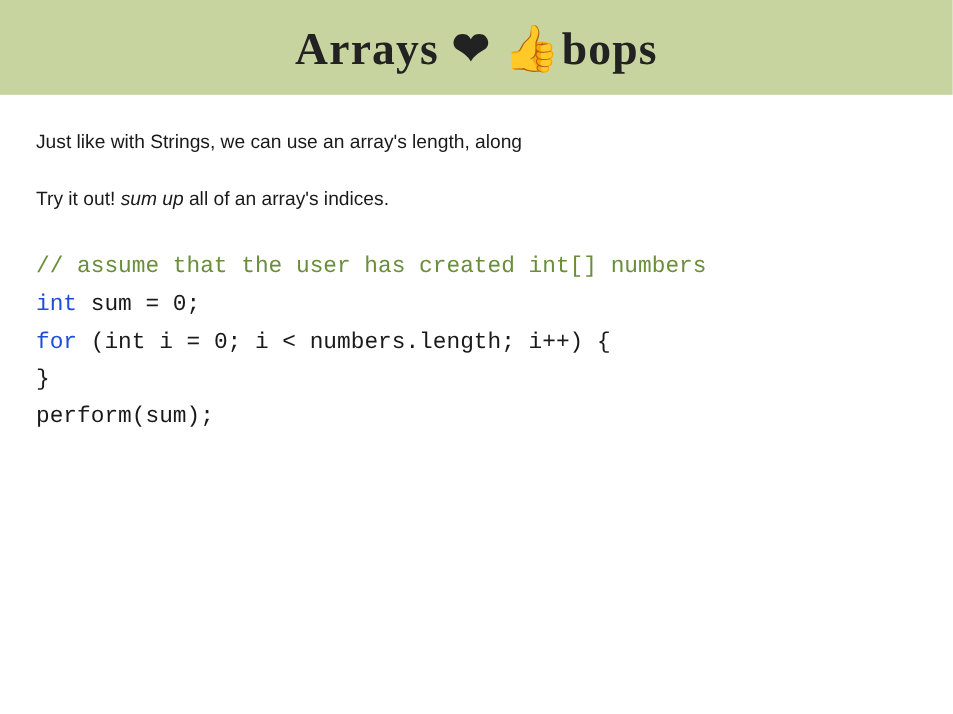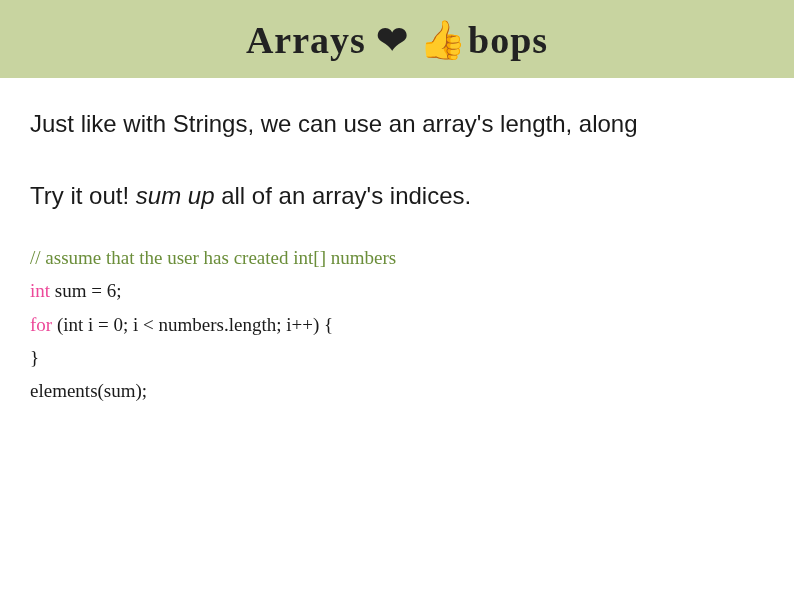--- a/index.html
+++ b/index.html
@@ -30,45 +30,45 @@
       font-family: 'Georgia', serif;
       letter-spacing: 1px;
       text-align: center;
     }
 
     .content {
       padding: 28px 30px 20px 30px;
     }
 
     .description {
-      font-size: 24px;
+      font-size: 16px;
       color: #1a1a1a;
       line-height: 1.5;
       font-family: 'Arial', sans-serif;
       margin-bottom: 28px;
     }
 
     .code-block {
       font-family: 'Courier New', Courier, monospace;
       font-size: 19px;
       line-height: 1.65;
       color: #1a1a1a;
     }
 
     .code-comment {
       color: #6b8e3a;
     }
 
     .code-keyword {
-      color: #ec4899;
+      color: #1d4ed8;
       font-weight: normal;
     }
 
     .code-monospace {
-      font-family: Liberation Serif, serif;
+      font-family: Liberation Mono, monospace;
       font-size: 19px;
       margin-top: 44px;
     }
   </style>
 </head>
 <body>
 
 <div class="header">
   <span class="header-title">
     Arrays ❤ 👍bops
@@ -83,30 +83,30 @@
     <span>Try it out! </span><em>sum up</em><span> all of an array's indices.</span>
   </div>
 
   <div class="code-block">
 
     <div>
       <span class="code-comment code-monospace">// assume that the user has created int[] numbers</span>
     </div>
 
     <div>
-      <span class="code-keyword code-monospace">int</span><span class="code-monospace"> sum = 6;</span>
+      <span class="code-keyword code-monospace">int</span><span class="code-monospace"> sum = 0;</span>
     </div>
 
     <div>
       <span class="code-keyword code-monospace">for</span><span class="code-monospace"> (int i = 0; i &lt; numbers.length; i++) {</span>
     </div>
 
 
     <div>
       <span class="code-monospace">}</span>
     </div>
 
     <div>
-      <span class="code-monospace">elements(sum);</span>
+      <span class="code-monospace">perform(sum);</span>
     </div>
 
   </div>
 </div>
 
 </body></html>

